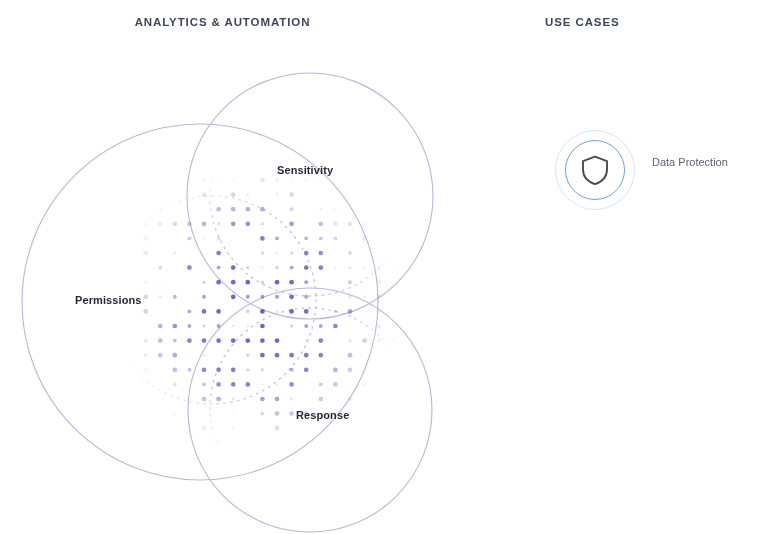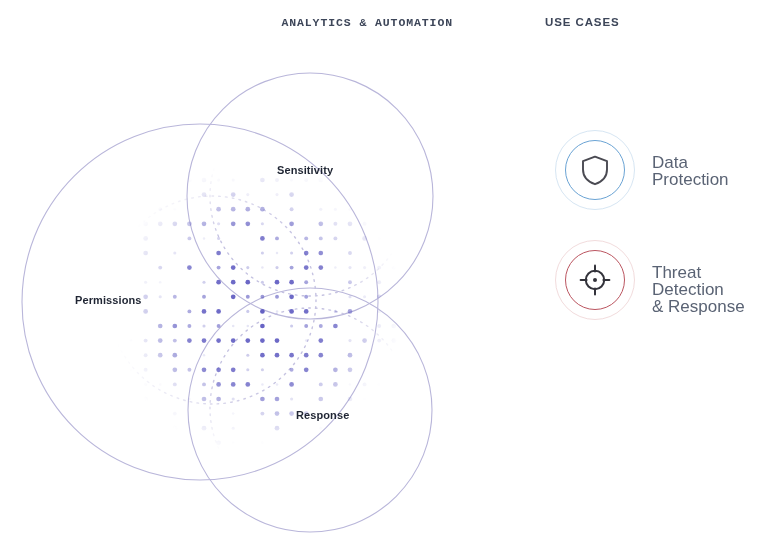--- a/index.html
+++ b/index.html
@@ -18,21 +18,21 @@
 
   
   .col-header {
     position: absolute;
     font-size: 11.5px;
     font-weight: bold;
     letter-spacing: 0.9px;
     color: #3d4659;
     white-space: nowrap;
   }
-  #hdr-analytics { left: 8px; top: 16px; width: 445px; text-align: right; font-family: Liberation Mono, monospace; }
+  #hdr-analytics { left: 0; top: 16px; width: 445px; text-align: center; }
   #hdr-usecases  { left: 545px; top: 16px; width: 213px; text-align: left; }
 
   
   #venn-stage {
     position: absolute;
     left: 0; top: 0;
     width: 460px; height: 534px;
   }
   #venn-svg { position: absolute; left: 0; top: 0; }
 
@@ -83,21 +83,21 @@
   }
   .uc-icon {
     position: absolute;
     left: 24px; top: 24px;
     width: 36px; height: 36px;
   }
   .usecase-label {
     position: absolute;
     left: 107px;
     top: 26px;
-    font-size: 17px;
+    font-size: 11px;
     line-height: 17px;
     color: #5a6374;
     white-space: pre-line;
   }
 </style>
 </head>
 <body>
 
 <div class="col-header" id="hdr-analytics">ANALYTICS &amp; AUTOMATION</div>
 
@@ -371,32 +371,14 @@
       <div class="ring-outer" id="ring-outer-0" style="border-color: rgb(215, 230, 243);"></div>
       <div class="ring-inner" id="ring-inner-0" style="border-color: rgb(106, 163, 212);"></div>
       <svg class="uc-icon" viewBox="0 0 36 36">
         <path d="M18 4.6 L30 9.2 L30 17.5 C30 24.8 24.8 29.8 18 32.2
                  C11.2 29.8 6 24.8 6 17.5 L6 9.2 Z" fill="none" stroke="#4a4a52" stroke-width="1.9" stroke-linejoin="round" stroke-linecap="round"></path>
       </svg>
     </div>
     <div class="usecase-label">Data Protection</div>
   </div>
 
-  <div class="usecase-row">
-    <div class="ring-wrap">
-      <div class="ring-outer" id="ring-outer-1" style="border-color: rgb(242, 220, 221);"></div>
-      <div class="ring-inner" id="ring-inner-1" style="border-color: rgb(187, 85, 96);"></div>
-      <svg class="uc-icon" viewBox="0 0 36 36">
-        <g fill="none" stroke="#33333b" stroke-width="2" stroke-linecap="round">
-          <circle cx="18" cy="18" r="9.2"></circle>
-          <line x1="18" y1="3.6" x2="18" y2="9.6"></line>
-          <line x1="18" y1="26.4" x2="18" y2="32.4"></line>
-          <line x1="3.6" y1="18" x2="9.6" y2="18"></line>
-          <line x1="26.4" y1="18" x2="32.4" y2="18"></line>
-        </g>
-        <circle cx="18" cy="18" r="2" fill="#33333b"></circle>
-      </svg>
-    </div>
-    <div class="usecase-label">Threat Detection
-&amp; Response</div>
-  </div>
 
 </div>
 
 </body></html>

